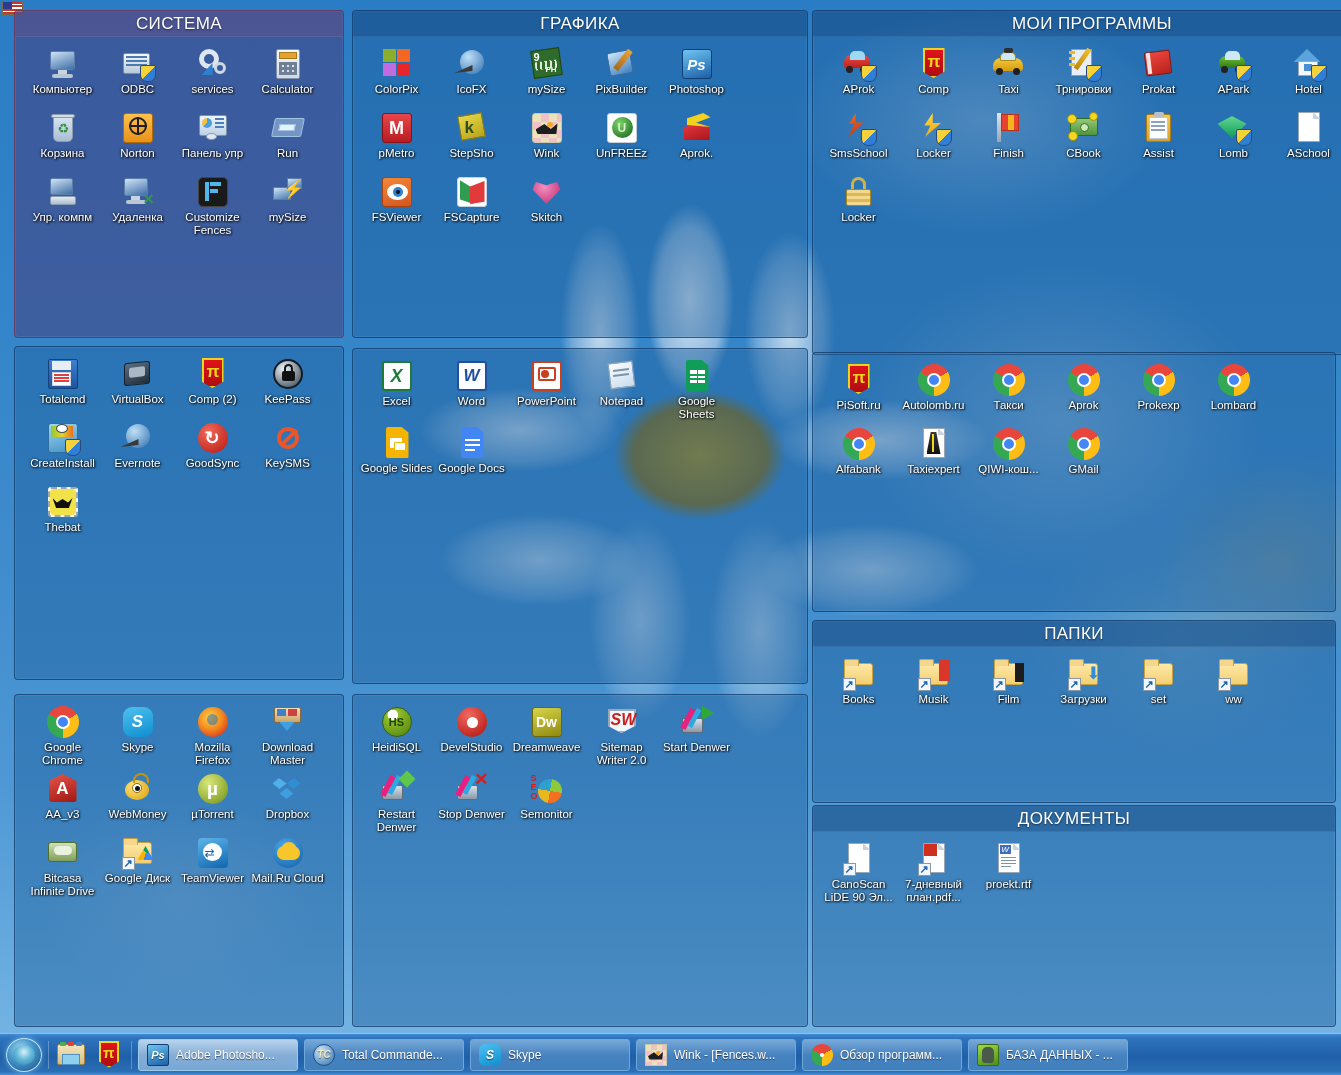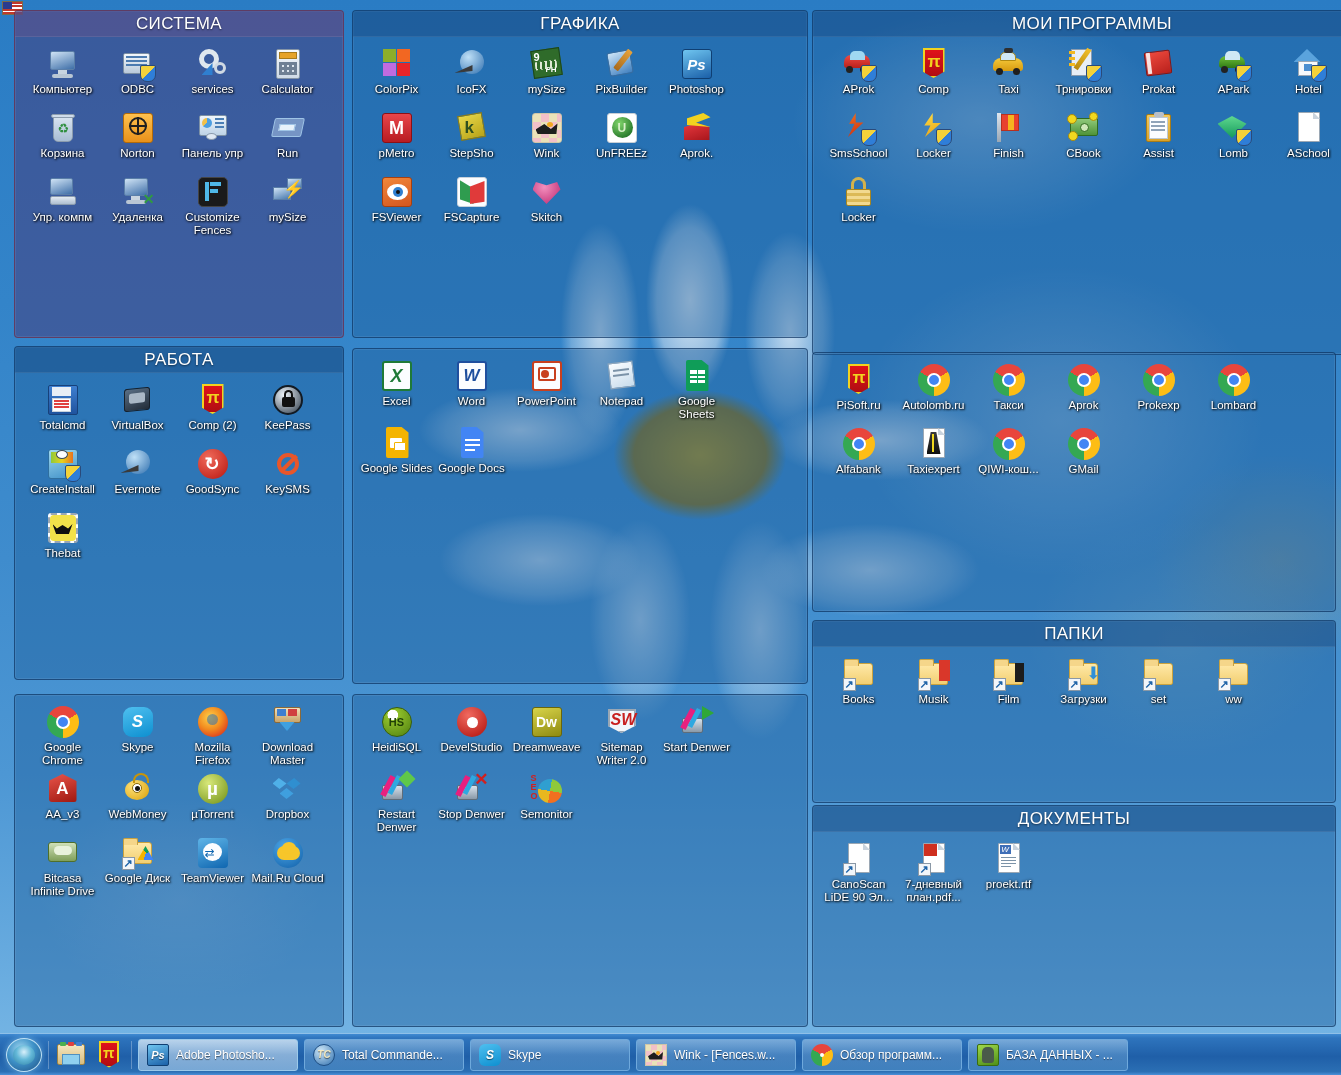--- a/index.html
+++ b/index.html
@@ -584,21 +584,20 @@
         <div style="position:absolute;left:9px;top:2px;width:15px;height:14px;border:3px solid #d4b24a;border-bottom:none;border-radius:8px 8px 0 0;"></div>
         <div style="position:absolute;left:4px;top:14px;width:25px;height:17px;background:repeating-linear-gradient(180deg,#f2d98f 0 3px,#dcb956 3px 6px);border:1px solid #a8861f;border-radius:2px;"></div>
       </div>
       <span class="label">Locker</span>
     </div>
 
   </div>
 </div>
 
 <div class="fence" style="left:14px; top:346px; width:330px; height:334px;">
-  <div class="fence-title">РАБОТА</div>
   <div class="fence-body" style="padding-left:10px;">
 
     <div class="icon">
       <div class="glyph">
         <div class="sq" style="background:linear-gradient(180deg,#3f7fd0,#1f539e);border:1px solid #17417a;border-radius:2px;"></div>
         <div style="position:absolute;left:6px;top:4px;width:19px;height:9px;background:#e8eef5;"></div>
         <div style="position:absolute;left:6px;top:15px;width:19px;height:14px;background:#fbfdff;border:1px solid #c8d2dc;"></div>
         <div style="position:absolute;left:8px;top:17px;width:15px;height:1.5px;background:#e04040;"></div>
         <div style="position:absolute;left:8px;top:20px;width:15px;height:1.5px;background:#e04040;"></div>
         <div style="position:absolute;left:8px;top:23px;width:15px;height:1.5px;background:#e04040;"></div>

